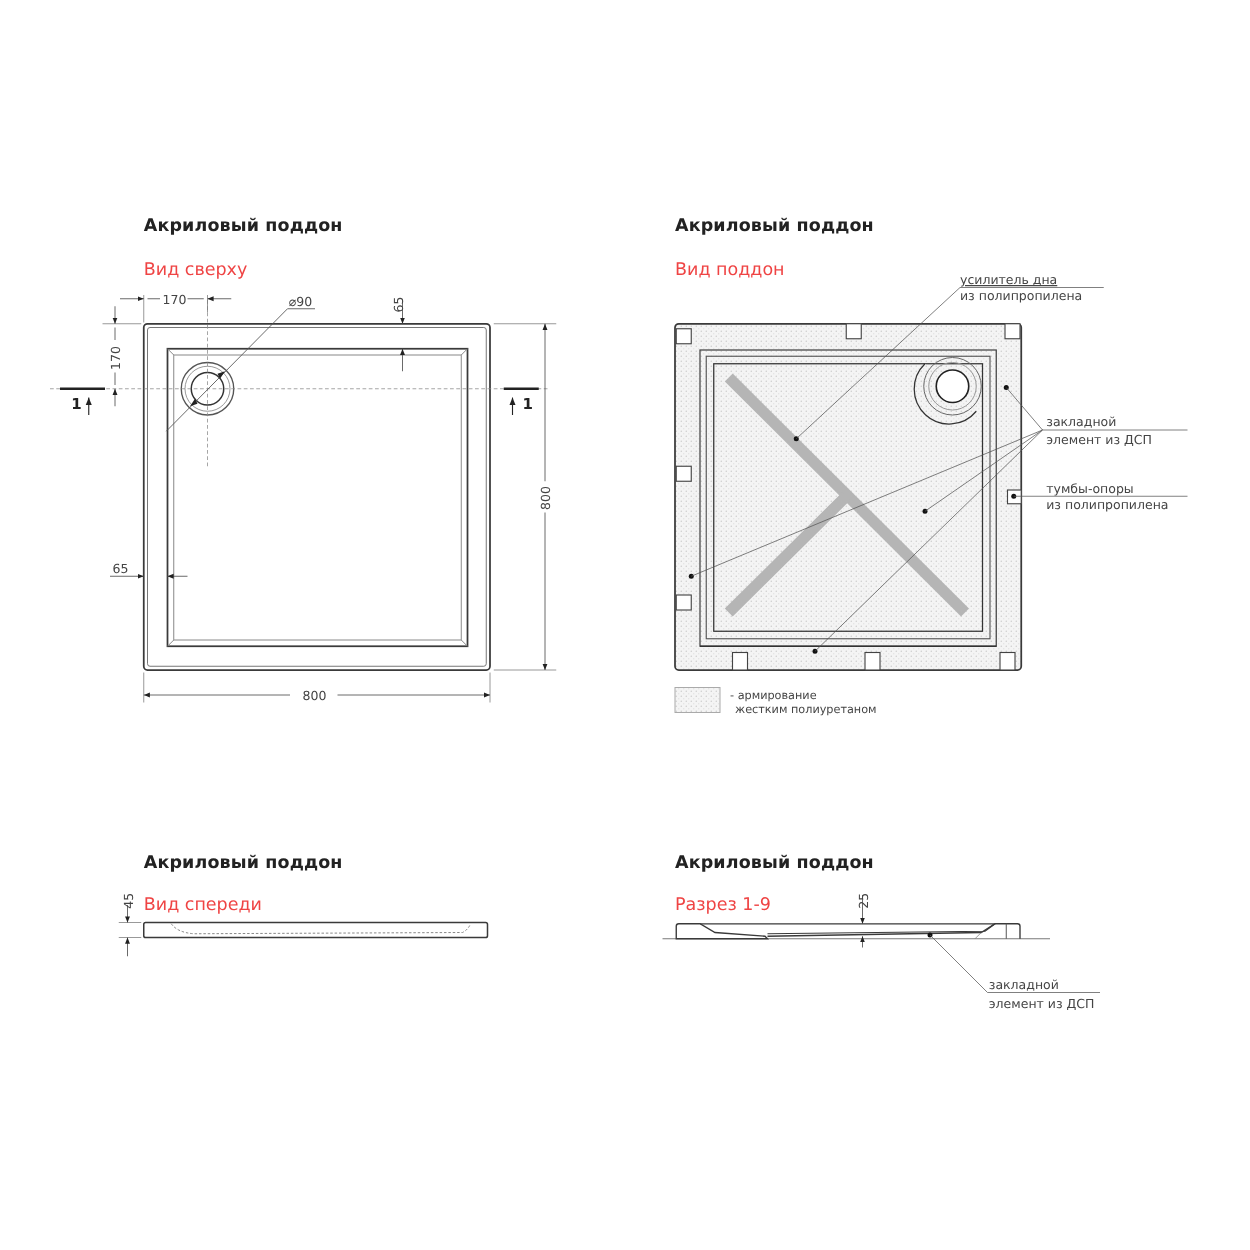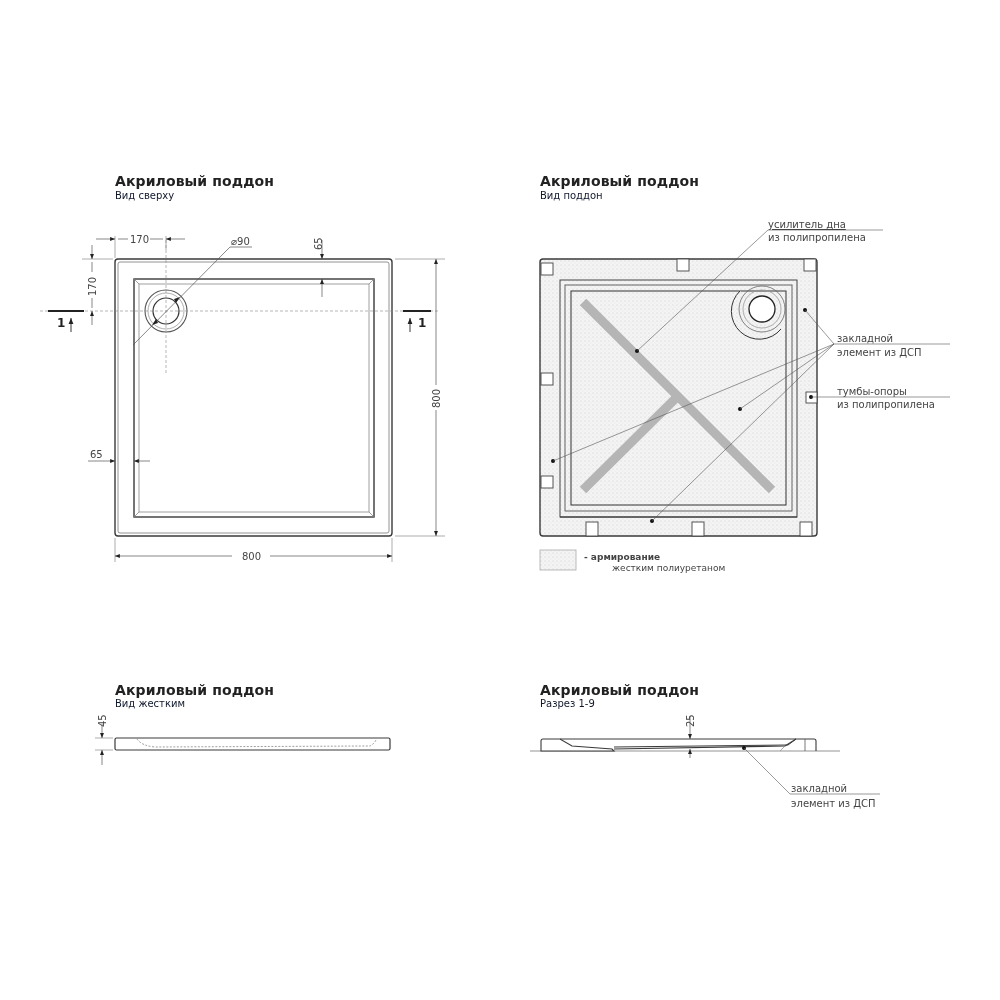--- a/index.html
+++ b/index.html
@@ -1,34 +1,34 @@
 <!DOCTYPE html>
 <html><head>
 <meta charset="utf-8">
 <style>
   html, body { margin:0; padding:0; background:#ffffff; }
   body { width:1000px; height:1000px; position:relative; overflow:hidden;
          font-family:"DejaVu Sans", "Liberation Sans", sans-serif; color:#2a2a2a; }
   .title { position:absolute; font-weight:bold; font-size:14px; letter-spacing:0.1px; color:#222; }
-  .sub { position:absolute; font-size:10px; color:#0f172a; }
+  .sub { position:absolute; font-size:14px; color:#ef4444;margin-top:18px; }
   .lbl { position:absolute; font-size:10px; color:#444; line-height:13px; white-space:nowrap; }
   svg { position:absolute; left:0; top:0; }
   svg text { font-family:"DejaVu Sans", "Liberation Sans", sans-serif; fill:#444; }
 </style>
 </head>
 <body>
 
 <div class="title" style="left:115px;top:173px;">Акриловый поддон</div>
 <div class="sub" style="left:115px;top:190px;">Вид сверху</div>
 
 <div class="title" style="left:540px;top:173px;">Акриловый поддон</div>
 <div class="sub" style="left:540px;top:190px;">Вид поддон</div>
 
 <div class="title" style="left:115px;top:682px;">Акриловый поддон</div>
-<div class="sub" style="left:115px;top:698px;">Вид жестким</div>
+<div class="sub" style="left:115px;top:698px;">Вид спереди</div>
 
 <div class="title" style="left:540px;top:682px;">Акриловый поддон</div>
 <div class="sub" style="left:540px;top:698px;">Разрез 1-9</div>
 
 <svg width="1000" height="1000" viewBox="0 0 1000 1000">
   <defs>
     <pattern id="hatch" width="4" height="4" patternUnits="userSpaceOnUse">
       <rect width="4" height="4" fill="#f4f4f4"></rect>
       <circle cx="1" cy="1" r="0.55" fill="#c9c9c9"></circle>
       <circle cx="3" cy="3" r="0.45" fill="#d6d6d6"></circle>
@@ -179,17 +179,17 @@
 
 <div class="lbl" style="left:768px;top:218px;text-decoration:underline;">усилитель дна</div>
 <div class="lbl" style="left:768px;top:231px;">из полипропилена</div>
 
 <div class="lbl" style="left:837px;top:332px;">закладной</div>
 <div class="lbl" style="left:837px;top:346px;">элемент из ДСП</div>
 
 <div class="lbl" style="left:837px;top:385px;">тумбы-опоры</div>
 <div class="lbl" style="left:837px;top:398px;">из полипропилена</div>
 
-<div class="lbl" style="left:584px;top:551px;font-size:9px;font-weight:bold;">- армирование</div>
-<div class="lbl" style="left:588px;top:562px;font-size:9px;margin-left:24px;">жестким полиуретаном</div>
+<div class="lbl" style="left:584px;top:551px;font-size:9px;">- армирование</div>
+<div class="lbl" style="left:588px;top:562px;font-size:9px;">жестким полиуретаном</div>
 
 <div class="lbl" style="left:791px;top:782px;">закладной</div>
 <div class="lbl" style="left:791px;top:797px;">элемент из ДСП</div>
 
 </body></html>

